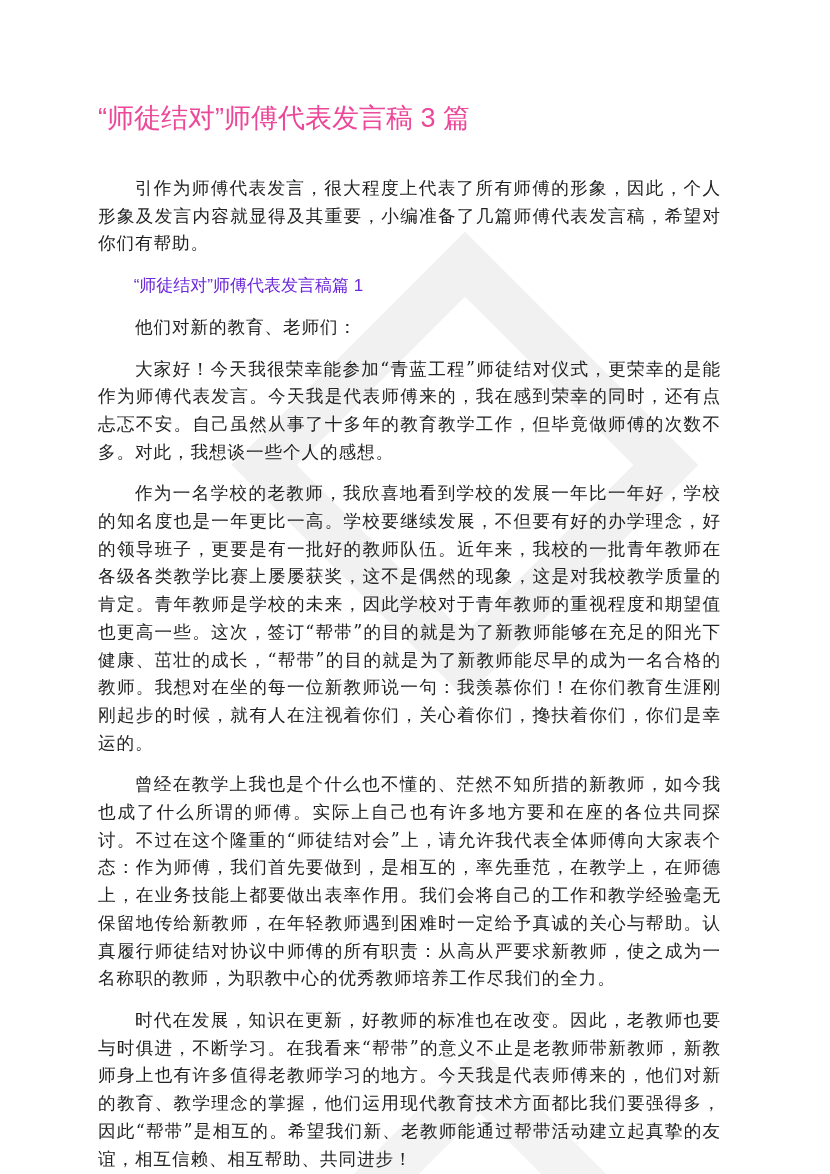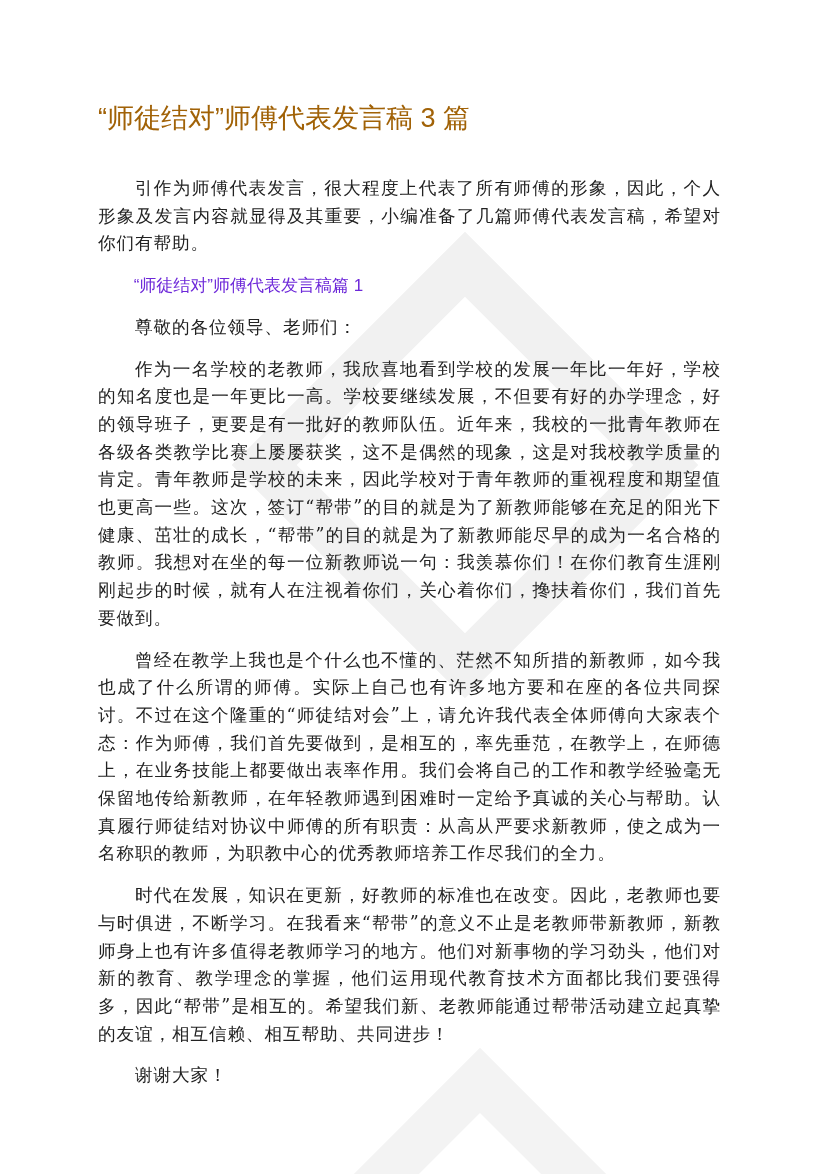--- a/index.html
+++ b/index.html
@@ -16,21 +16,21 @@
       pointer-events: none;
     }
     .content {
       position: absolute; left: 98px; top: 98px; width: 632px;
       font-family: "DejaVu Sans", "Liberation Sans", sans-serif;
       color: #1f1f1f;
     }
     .title {
       font-family: "Liberation Sans", "DejaVu Sans", sans-serif;
       font-size: 27px; line-height: 40px; margin: 0; font-weight: normal;
-      color: #a16207; letter-spacing: 0px;
+      color: #ec4899; letter-spacing: 0px;
     }
     .para {
       font-family: "DejaVu Serif", "Liberation Serif", serif;
       font-size: 17.6px; line-height: 27.7px; margin: 0 9px 14px 0;
       text-indent: 2.1em; text-align: justify; color: #222;
       letter-spacing: 0.9px;
     }
     .para.first { margin-top: 37px; }
     .heading {
       font-family: "Liberation Sans", "DejaVu Sans", sans-serif;
@@ -45,22 +45,23 @@
   <div class="watermark"></div>
   <div class="watermark2"></div>
 
   <div class="content">
     <h1 class="title">“师徒结对”师傅代表发言稿 3 篇</h1>
 
     <p class="para first">引作为师傅代表发言，很大程度上代表了所有师傅的形象，因此，个人形象及发言内容就显得及其重要，小编准备了几篇师傅代表发言稿，希望对你们有帮助。</p>
 
     <p class="heading">“师徒结对”师傅代表发言稿篇 1</p>
 
-    <p class="para">尊敬的各位领导、老师们：</p>
+    <p class="para">他们对新的教育、老师们：</p>
 
-    <p class="para">作为一名学校的老教师，我欣喜地看到学校的发展一年比一年好，学校的知名度也是一年更比一高。学校要继续发展，不但要有好的办学理念，好的领导班子，更要是有一批好的教师队伍。近年来，我校的一批青年教师在各级各类教学比赛上屡屡获奖，这不是偶然的现象，这是对我校教学质量的肯定。青年教师是学校的未来，因此学校对于青年教师的重视程度和期望值也更高一些。这次，签订“帮带”的目的就是为了新教师能够在充足的阳光下健康、茁壮的成长，“帮带”的目的就是为了新教师能尽早的成为一名合格的教师。我想对在坐的每一位新教师说一句：我羡慕你们！在你们教育生涯刚刚起步的时候，就有人在注视着你们，关心着你们，搀扶着你们，我们首先要做到。</p>
+    <p class="para">大家好！今天我很荣幸能参加“青蓝工程”师徒结对仪式，更荣幸的是能作为师傅代表发言。今天我是代表师傅来的，我在感到荣幸的同时，还有点忐忑不安。自己虽然从事了十多年的教育教学工作，但毕竟做师傅的次数不多。对此，我想谈一些个人的感想。</p>
+    <p class="para">作为一名学校的老教师，我欣喜地看到学校的发展一年比一年好，学校的知名度也是一年更比一高。学校要继续发展，不但要有好的办学理念，好的领导班子，更要是有一批好的教师队伍。近年来，我校的一批青年教师在各级各类教学比赛上屡屡获奖，这不是偶然的现象，这是对我校教学质量的肯定。青年教师是学校的未来，因此学校对于青年教师的重视程度和期望值也更高一些。这次，签订“帮带”的目的就是为了新教师能够在充足的阳光下健康、茁壮的成长，“帮带”的目的就是为了新教师能尽早的成为一名合格的教师。我想对在坐的每一位新教师说一句：我羡慕你们！在你们教育生涯刚刚起步的时候，就有人在注视着你们，关心着你们，搀扶着你们，你们是幸运的。</p>
     <p class="para">曾经在教学上我也是个什么也不懂的、茫然不知所措的新教师，如今我也成了什么所谓的师傅。实际上自己也有许多地方要和在座的各位共同探讨。不过在这个隆重的“师徒结对会”上，请允许我代表全体师傅向大家表个态：作为师傅，我们首先要做到，是相互的，率先垂范，在教学上，在师德上，在业务技能上都要做出表率作用。我们会将自己的工作和教学经验毫无保留地传给新教师，在年轻教师遇到困难时一定给予真诚的关心与帮助。认真履行师徒结对协议中师傅的所有职责：从高从严要求新教师，使之成为一名称职的教师，为职教中心的优秀教师培养工作尽我们的全力。</p>
-    <p class="para">时代在发展，知识在更新，好教师的标准也在改变。因此，老教师也要与时俱进，不断学习。在我看来“帮带”的意义不止是老教师带新教师，新教师身上也有许多值得老教师学习的地方。他们对新事物的学习劲头，他们对新的教育、教学理念的掌握，他们运用现代教育技术方面都比我们要强得多，因此“帮带”是相互的。希望我们新、老教师能通过帮带活动建立起真挚的友谊，相互信赖、相互帮助、共同进步！</p>
+    <p class="para">时代在发展，知识在更新，好教师的标准也在改变。因此，老教师也要与时俱进，不断学习。在我看来“帮带”的意义不止是老教师带新教师，新教师身上也有许多值得老教师学习的地方。今天我是代表师傅来的，他们对新的教育、教学理念的掌握，他们运用现代教育技术方面都比我们要强得多，因此“帮带”是相互的。希望我们新、老教师能通过帮带活动建立起真挚的友谊，相互信赖、相互帮助、共同进步！</p>
 
     <p class="para">谢谢大家！</p>
 
   </div>
 </div>
 
 </body></html>

